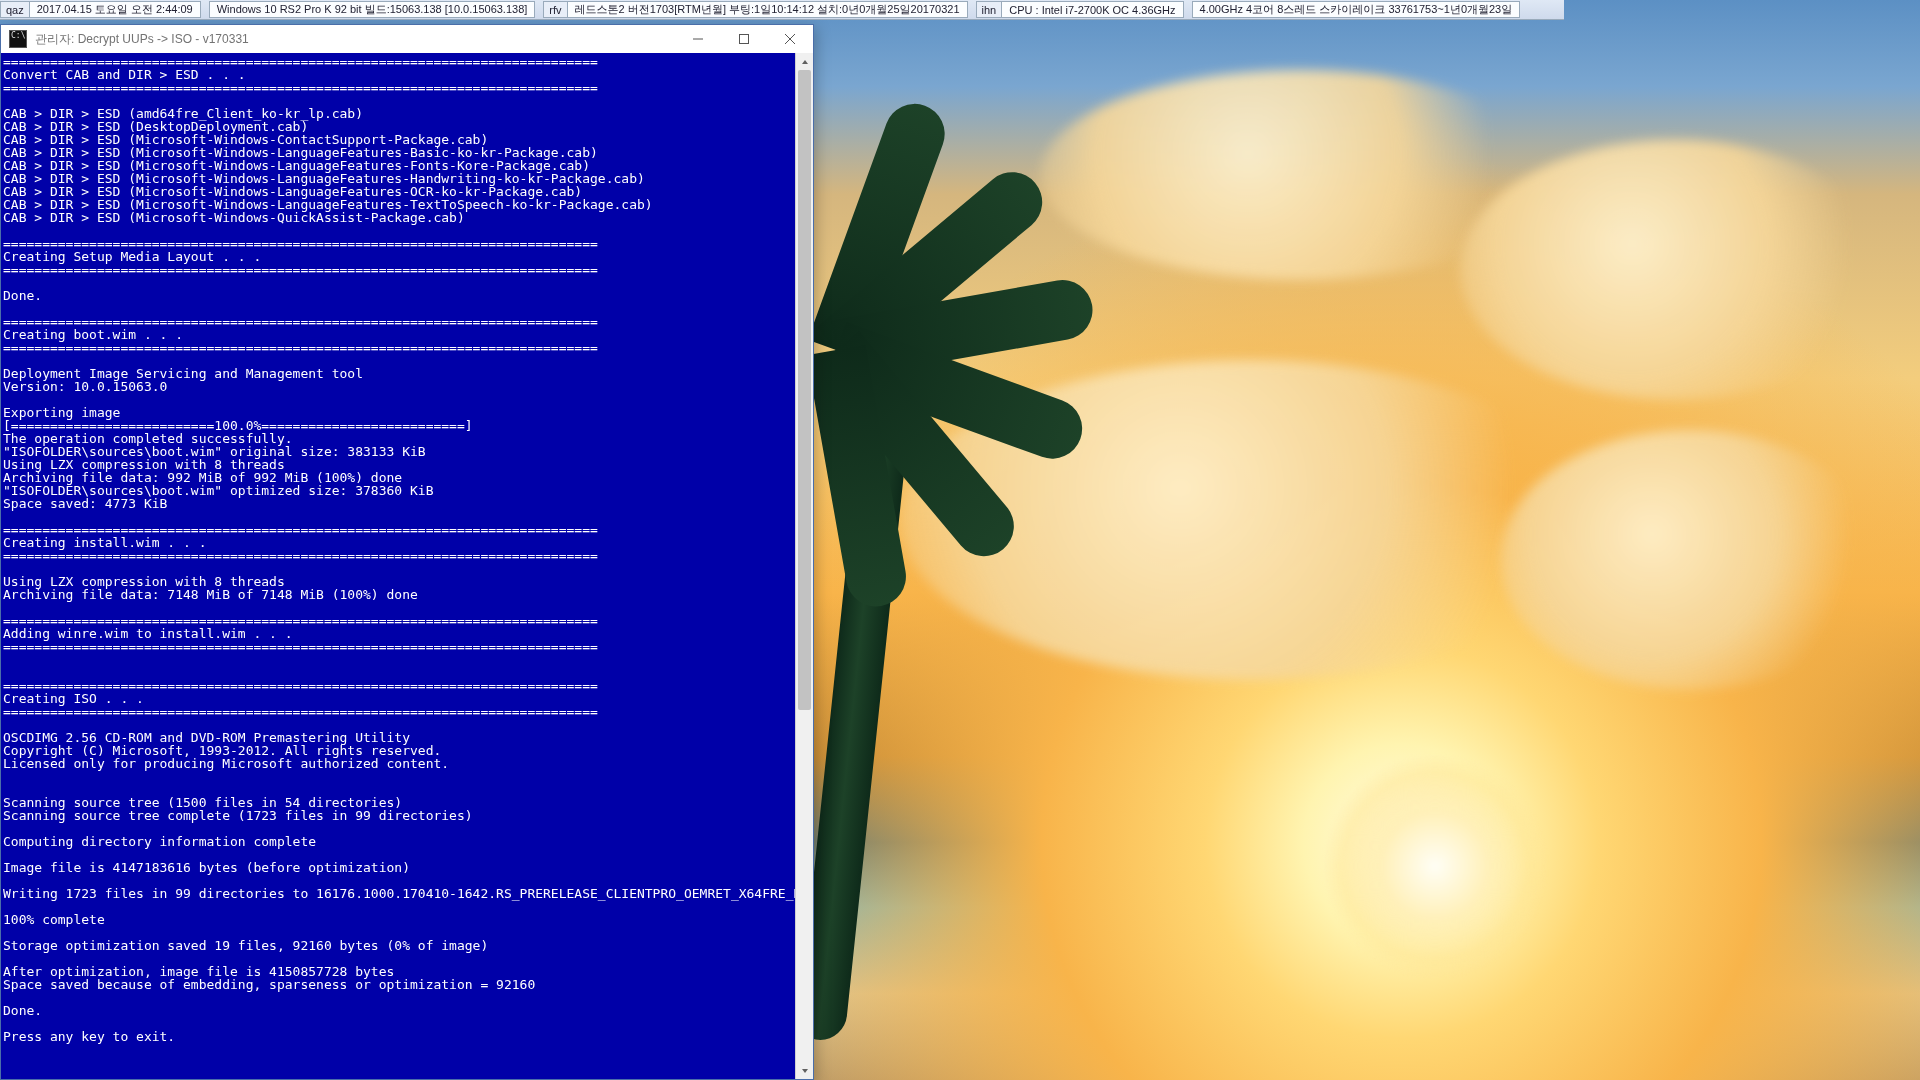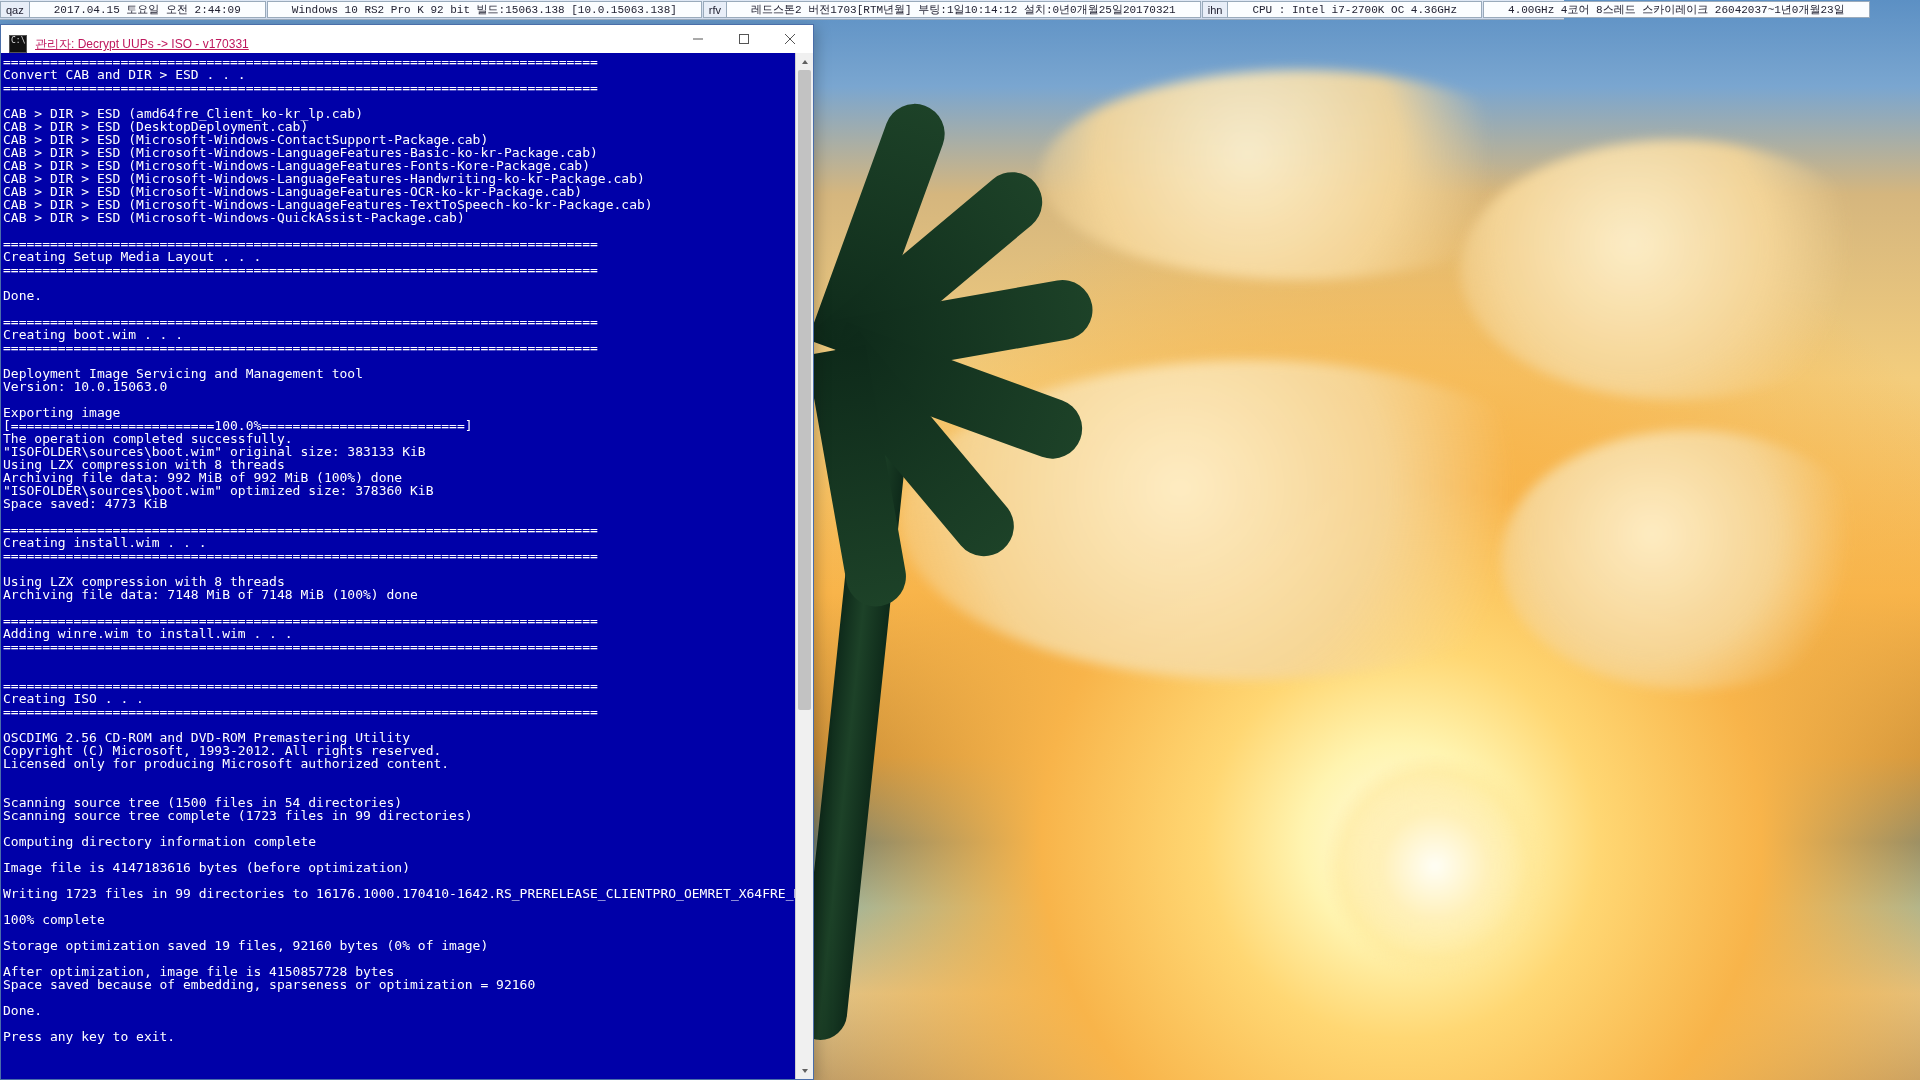--- a/index.html
+++ b/index.html
@@ -14,29 +14,29 @@
        filter:blur(2px);}
   
   .cloud{position:absolute;border-radius:50%;background:radial-gradient(circle at 40% 40%,#fff2cf 0%,#f6d79a 45%,rgba(246,215,154,0) 72%);filter:blur(6px);opacity:.9;}
   
   #palm{position:absolute;left:796px;top:260px;width:260px;height:780px;z-index:1;pointer-events:none;}
   #palm .trunk{position:absolute;left:34px;bottom:0;width:48px;height:640px;
        background:linear-gradient(90deg,#0e2a1a,#1d4228 45%,#0e2a1a);transform:skewX(-6deg);border-radius:24px;}
   #palm .frond{position:absolute;width:260px;height:60px;border-radius:0 120px 120px 0;
        background:linear-gradient(90deg,#0e2a1a,#1d4228);transform-origin:left center;}
   
-  #topbar{position:absolute;left:0;top:0;width:1564px;height:19px;display:flex;gap:1px;z-index:5;
+  #topbar{position:absolute;left:0;top:0;width:1564px;height:19px;display:flex;gap:8px;z-index:5;
           background:linear-gradient(#dfe8f5,#cfdaec);border-bottom:1px solid #9ab;}
   .ti{height:17px;margin-top:1px;display:flex;align-items:stretch;font-size:11px;color:#223;}
   .ti .k{background:#e8eef8;border:1px solid #9ab;border-right:none;padding:0 5px;display:flex;align-items:center;}
-  .ti .v{background:#fbfdff;border:1px solid #9ab;padding:0 24px;display:flex;align-items:center;white-space:nowrap;font-family:Liberation Mono, monospace;}
+  .ti .v{background:#fbfdff;border:1px solid #9ab;padding:0 7px;display:flex;align-items:center;white-space:nowrap;}
   
   #cmdwin{position:absolute;left:0;top:24px;width:812px;height:1054px;z-index:4;
           border:1px solid #4a6ea9;background:#fff;box-shadow:2px 4px 14px rgba(0,0,0,.25);display:flex;flex-direction:column;}
-  #cmdtitle{height:28px;background:#fff;display:flex;align-items:flex-end;font-size:12px;color:#be185d;text-decoration:underline;}
+  #cmdtitle{height:28px;background:#fff;display:flex;align-items:center;font-size:12px;color:#737373;}
   #cmdicon{width:16px;height:16px;margin:0 8px;background:#111;border:1px solid #555;position:relative;}
   #cmdicon::after{content:"C:\\";position:absolute;left:1px;top:1px;font:8px/1 Consolas,monospace;color:#ddd;}
   #cmdtitle .t{flex:1;white-space:nowrap;overflow:hidden;}
   .winbtn{width:46px;height:28px;display:flex;align-items:center;justify-content:center;color:#555;}
   .winbtn svg{width:10px;height:10px;stroke:currentColor;stroke-width:1;fill:none;}
   #cmdclient{flex:1;display:flex;min-height:0;}
   #cmdtext{flex:1;background:#0000a8;color:#fff;font:13px/13px "Lucida Console",Consolas,monospace;
            padding:2px 0 2px 2px;white-space:pre;overflow:hidden;}
   
   #cmdscroll{width:17px;background:#f0f0f0;border-left:1px solid #d0d0d0;position:relative;}
@@ -79,21 +79,21 @@
     </div>
     <div class="ti">
       <div class="k">rfv</div>
       <div class="v">레드스톤2 버전1703[RTM년월] 부팅:1일10:14:12 설치:0년0개월25일20170321</div>
     </div>
     <div class="ti">
       <div class="k">ihn</div>
       <div class="v">CPU : Intel i7-2700K OC 4.36GHz</div>
     </div>
     <div class="ti">
-      <div class="v">4.00GHz 4코어 8스레드 스카이레이크 26042037~1년0개월23일</div>
+      <div class="v">4.00GHz 4코어 8스레드 스카이레이크 33761753~1년0개월23일</div>
     </div>
   </div>
 
 <div id="cmdwin">
   <div id="cmdtitle">
     <div id="cmdicon"></div>
     <div class="t">관리자:  Decrypt UUPs -&gt; ISO - v170331</div>
     <div class="winbtn">
       <svg viewBox="0 0 10 10">
           <path d="M0 5 H10"></path>

